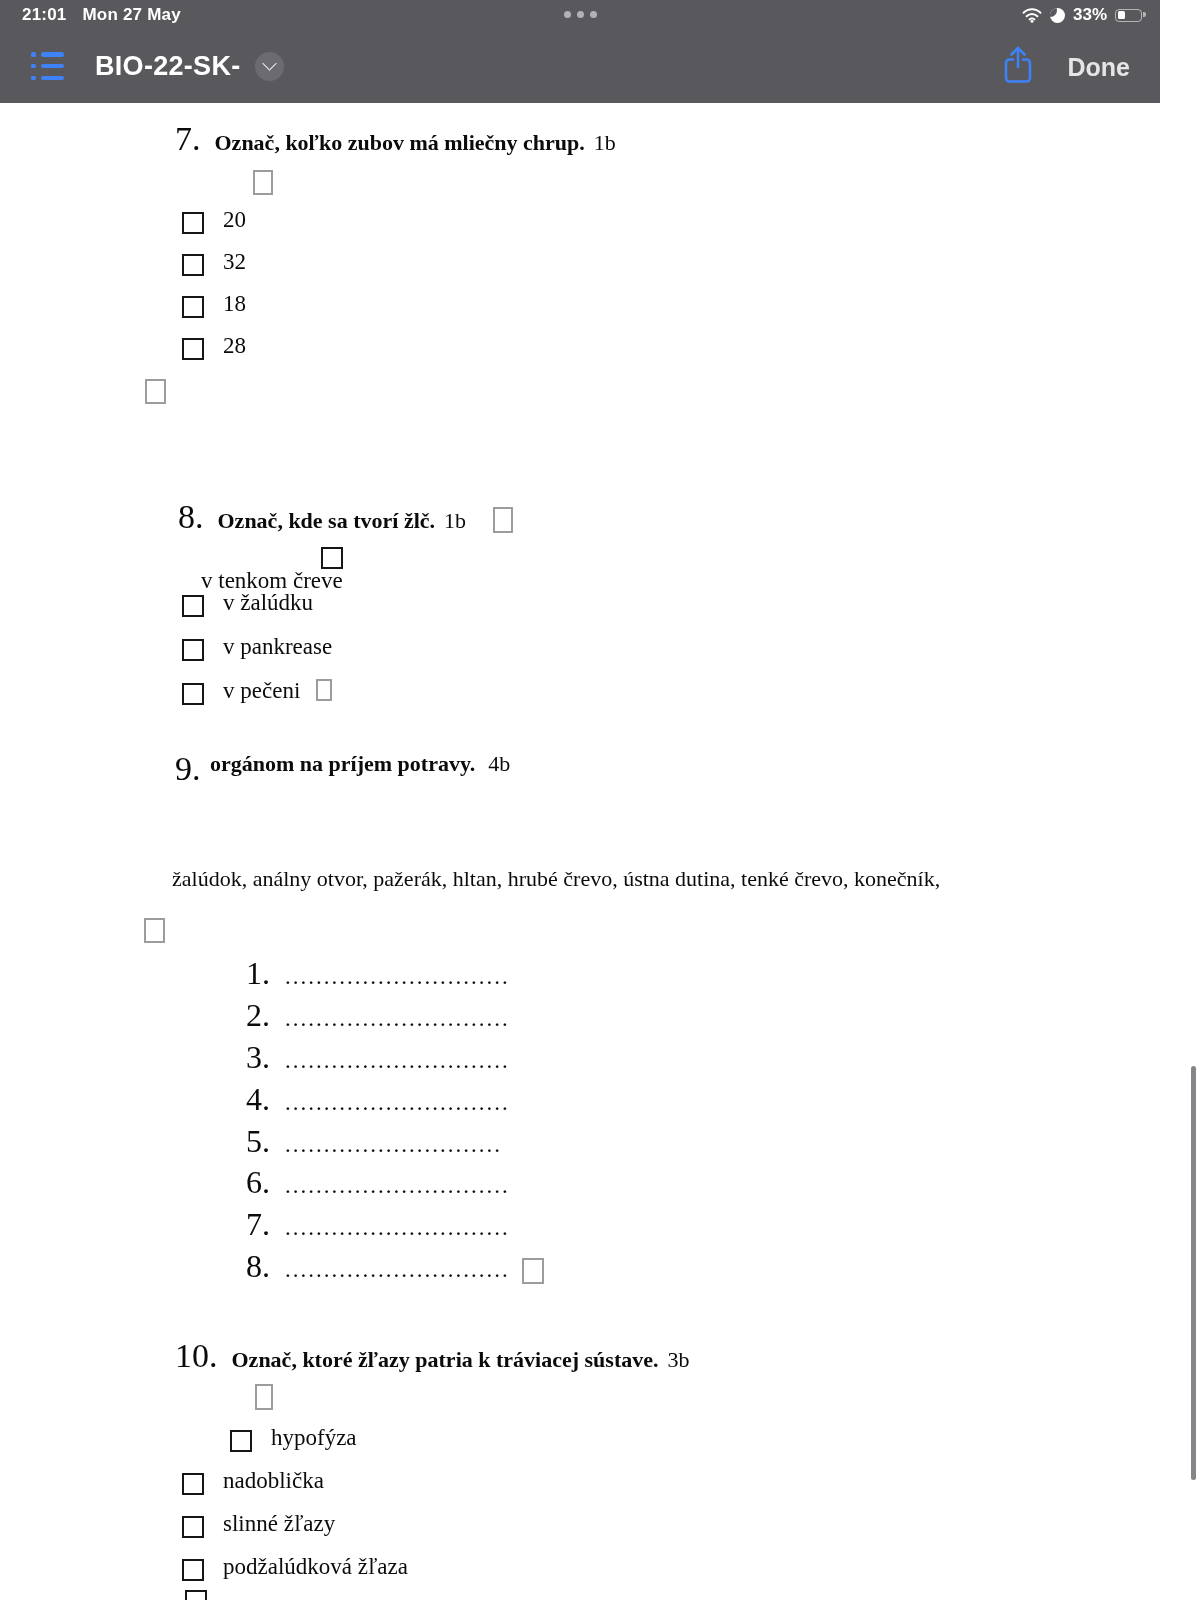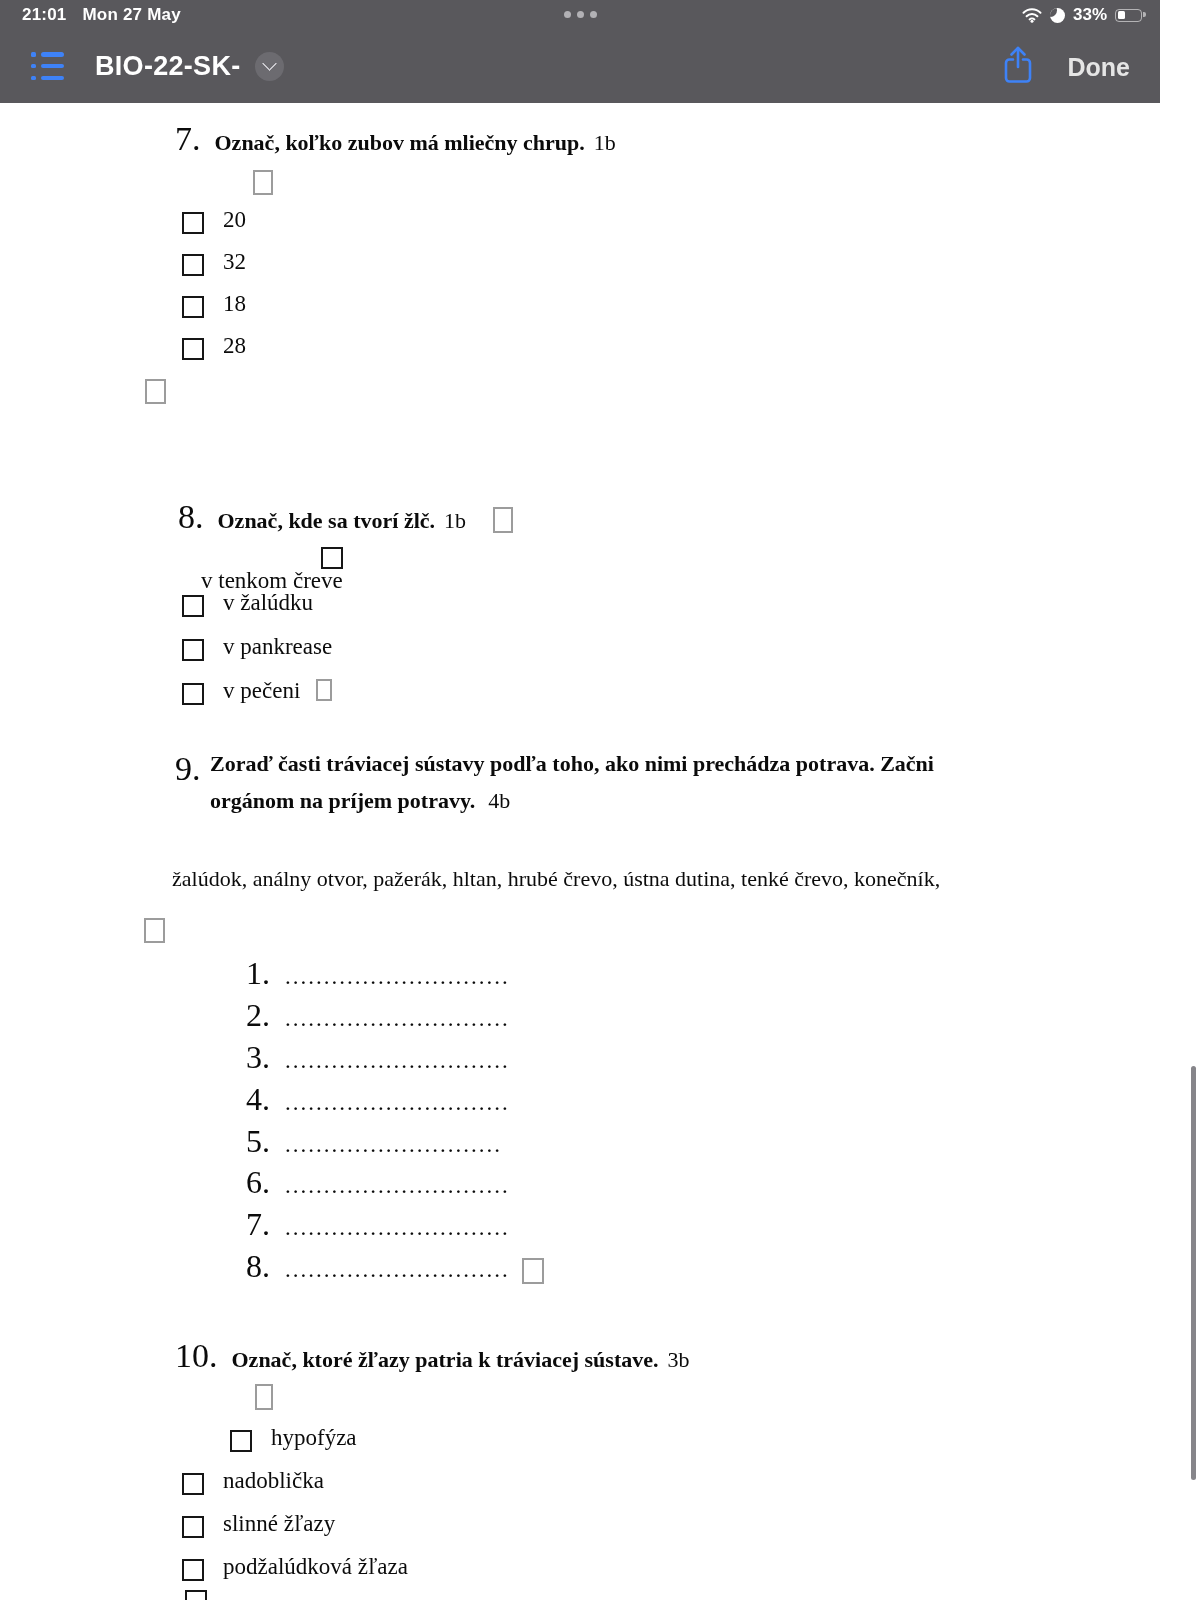--- a/index.html
+++ b/index.html
@@ -171,21 +171,20 @@
     <span class="olabel">v pankrease</span>
   </div>
   <div class="doc-el opt" style="left:182px; top:679px;">
     <span class="cb"></span>
     <span class="olabel">v pečeni</span>
   </div>
   <div class="doc-el gbox" style="left:316px; top:679px; width:16px; height:22px;"></div>
 
   <div class="doc-el qnum" style="left:175px; top:752px;">9.</div>
   <div class="doc-el q9block" style="left:210px; top:746px;">
-    <div><span class="qtitle">Zoraď časti tráviacej sústavy podľa toho, ako nimi prechádza potrava. Začni</span></div>
     <div>
       <span class="qtitle">orgánom na príjem potravy.</span>
       <span class="pts">4b</span>
     </div>
   </div>
   <div class="doc-el wordbank" style="left:172px; top:824px;margin-top:42px;">žalúdok, análny otvor, pažerák, hltan, hrubé črevo, ústna dutina, tenké črevo, konečník,</div>
   <div class="doc-el gbox" style="left:144px; top:918px; width:21px; height:25px;"></div>
 
   <div class="doc-el blank" style="left:246px; top:957px;">
     <span class="bnum">1.</span>

